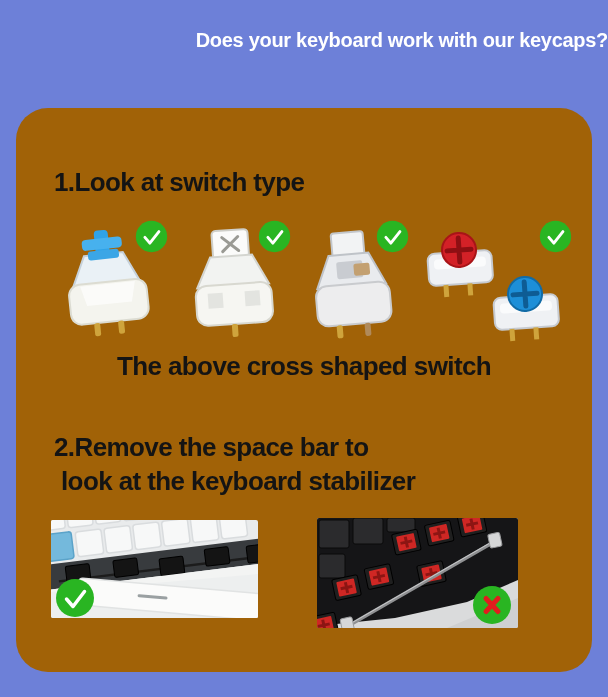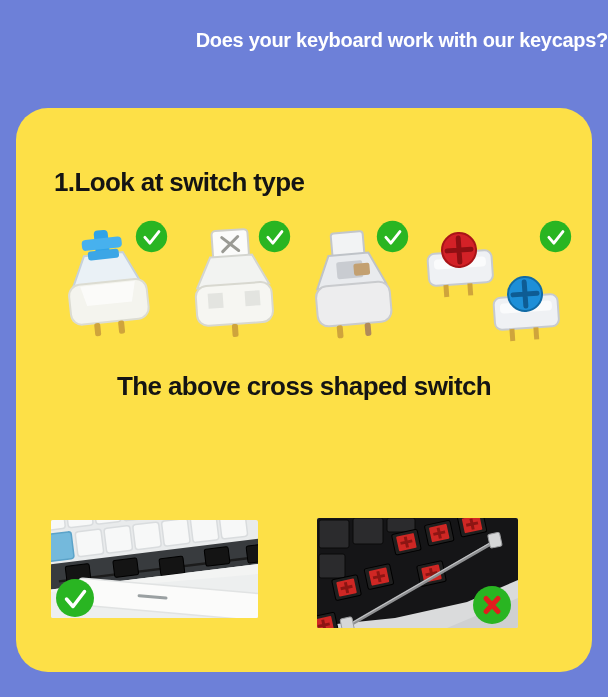--- a/index.html
+++ b/index.html
@@ -29,21 +29,21 @@
     font-size: 20px;
     font-weight: 700;
     letter-spacing: -0.3px;
   }
   .card {
     position: absolute;
     left: 16px;
     top: 108px;
     width: 576px;
     height: 564px;
-    background: #fde047;
+    background: #a16207;
     border-radius: 32px;
   }
   .h-section {
     position: absolute;
     color: #141414;
     font-size: 26px;
     font-weight: 700;
     letter-spacing: -0.6px;
     line-height: 34px;
     margin: 0;
@@ -80,21 +80,20 @@
   .caption {
     position: absolute;
     top: 243px;
     left: 0;
     width: 100%;
     text-align: center;
     color: #141414;
     font-size: 26px;
     font-weight: 700;
     letter-spacing: -0.6px;
-    margin-top: 20px;
   }
 
   .photo {
     position: absolute;
     overflow: hidden;
     border-radius: 2px;
   }
   .photo svg.scene { display: block; }
   .photo-left  { left: 35px;  top: 412px; width: 207px; height: 98px; }
   .photo-right { left: 301px; top: 410px; width: 201px; height: 110px; }
@@ -202,20 +201,24 @@
           <svg viewBox="0 0 40 40">
               <circle cx="20" cy="20" r="19" fill="#29b522"></circle>
               <path d="M12 21 l6 7 l11 -14" fill="none" stroke="#ffffff" stroke-width="3.5" stroke-linecap="round" stroke-linejoin="round"></path>
             </svg>
         </span>
       </div>
     </div>
 
     <div class="caption">The above cross shaped switch</div>
 
+    <h2 class="h-section h-stab">
+      <span>2.Remove the space bar to</span><br>
+      <span class="line2">look at the keyboard stabilizer</span>
+    </h2>
 
     <div class="photo photo-left">
       <svg class="scene" width="207" height="98" viewBox="0 0 207 98">
         <rect width="207" height="98" fill="#e9ebec"></rect>
         <g transform="rotate(-7 100 40)">
           <g fill="#f7f8f8" stroke="#d9dcde" stroke-width="1.5">
             <rect x="-6" y="-24" width="25" height="22" rx="3"></rect>
             <rect x="22" y="-24" width="25" height="22" rx="3"></rect>
             <rect x="50" y="-24" width="25" height="22" rx="3"></rect>
             <rect x="78" y="-24" width="25" height="22" rx="3"></rect>

